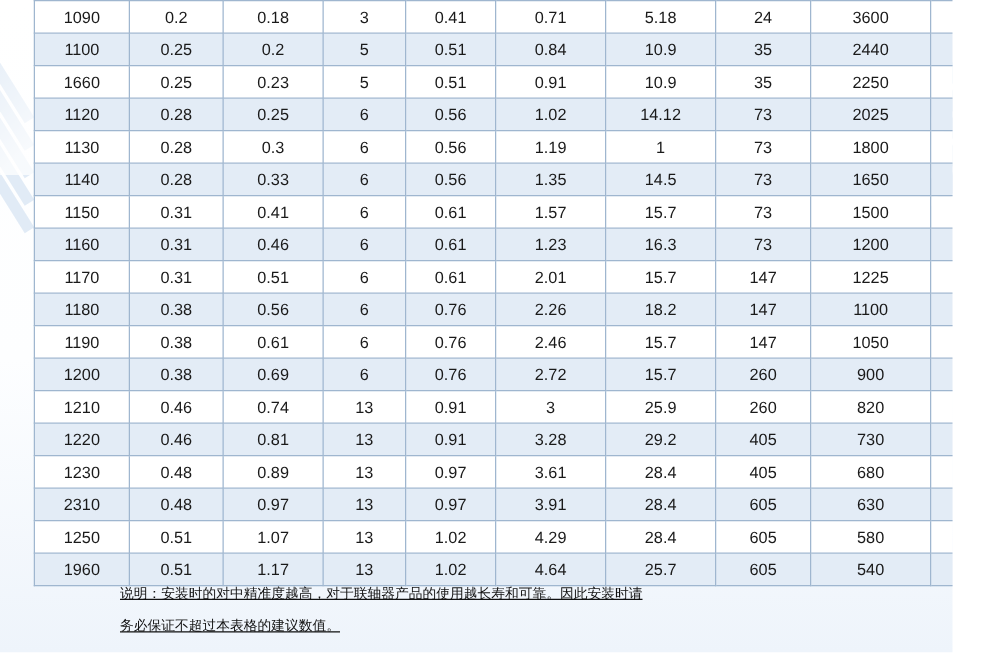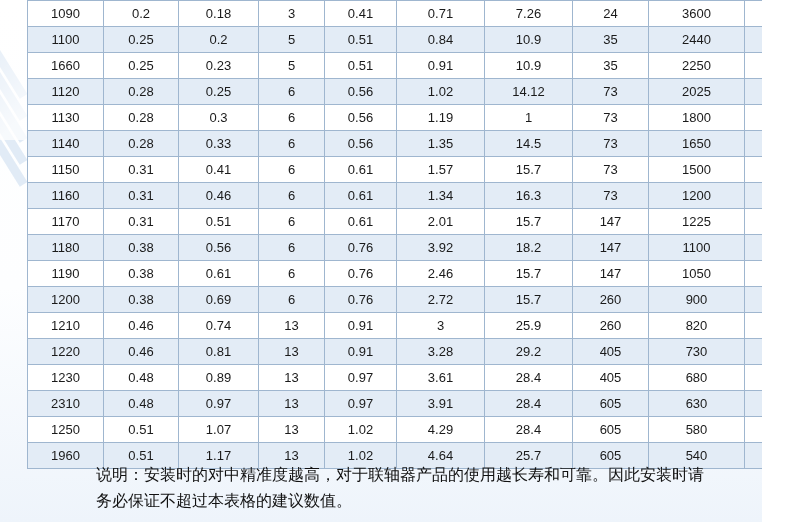--- a/index.html
+++ b/index.html
@@ -73,23 +73,24 @@
   }
   tr.odd td { background: #ffffff; }
   tr.even td { background: #e3ecf6; }
   td.first-col { font-size: 13.5px; }
 
   .note {
     position: absolute;
     left: 96px;
     top: 462px;
     width: 660px;
-    font-size: 16px;
+    font-size: 11px;
     line-height: 26px;
     color: #111111;
+    text-decoration: underline;
   }
   .note div { white-space: nowrap; }
 </style>
 </head>
 <body>
 
 <div class="page">
 
   <div class="stripes-left">
     <div class="band" style="top:-10px;"></div>
@@ -123,21 +124,21 @@
           <col style="width: 79px;">
         </colgroup>
       <tbody id="spec-body">
           <tr class="odd">
             <td class="first-col">1090</td>
             <td>0.2</td>
             <td>0.18</td>
             <td>3</td>
             <td>0.41</td>
             <td>0.71</td>
-            <td>7.26</td>
+            <td>5.18</td>
             <td>24</td>
             <td>3600</td>
             <td>0.25</td>
           </tr>
           <tr class="even">
             <td class="first-col">1100</td>
             <td>0.25</td>
             <td>0.2</td>
             <td>5</td>
             <td>0.51</td>
@@ -206,21 +207,21 @@
             <td>73</td>
             <td>1500</td>
             <td>1.95</td>
           </tr>
           <tr class="even">
             <td class="first-col">1160</td>
             <td>0.31</td>
             <td>0.46</td>
             <td>6</td>
             <td>0.61</td>
-            <td>1.34</td>
+            <td>1.23</td>
             <td>16.3</td>
             <td>73</td>
             <td>1200</td>
             <td>2.81</td>
           </tr>
           <tr class="odd">
             <td class="first-col">1170</td>
             <td>0.31</td>
             <td>0.51</td>
             <td>6</td>
@@ -230,21 +231,21 @@
             <td>147</td>
             <td>1225</td>
             <td>3.49</td>
           </tr>
           <tr class="even">
             <td class="first-col">1180</td>
             <td>0.38</td>
             <td>0.56</td>
             <td>6</td>
             <td>0.76</td>
-            <td>3.92</td>
+            <td>2.26</td>
             <td>18.2</td>
             <td>147</td>
             <td>1100</td>
             <td>3.76</td>
           </tr>
           <tr class="odd">
             <td class="first-col">1190</td>
             <td>0.38</td>
             <td>0.61</td>
             <td>6</td>

